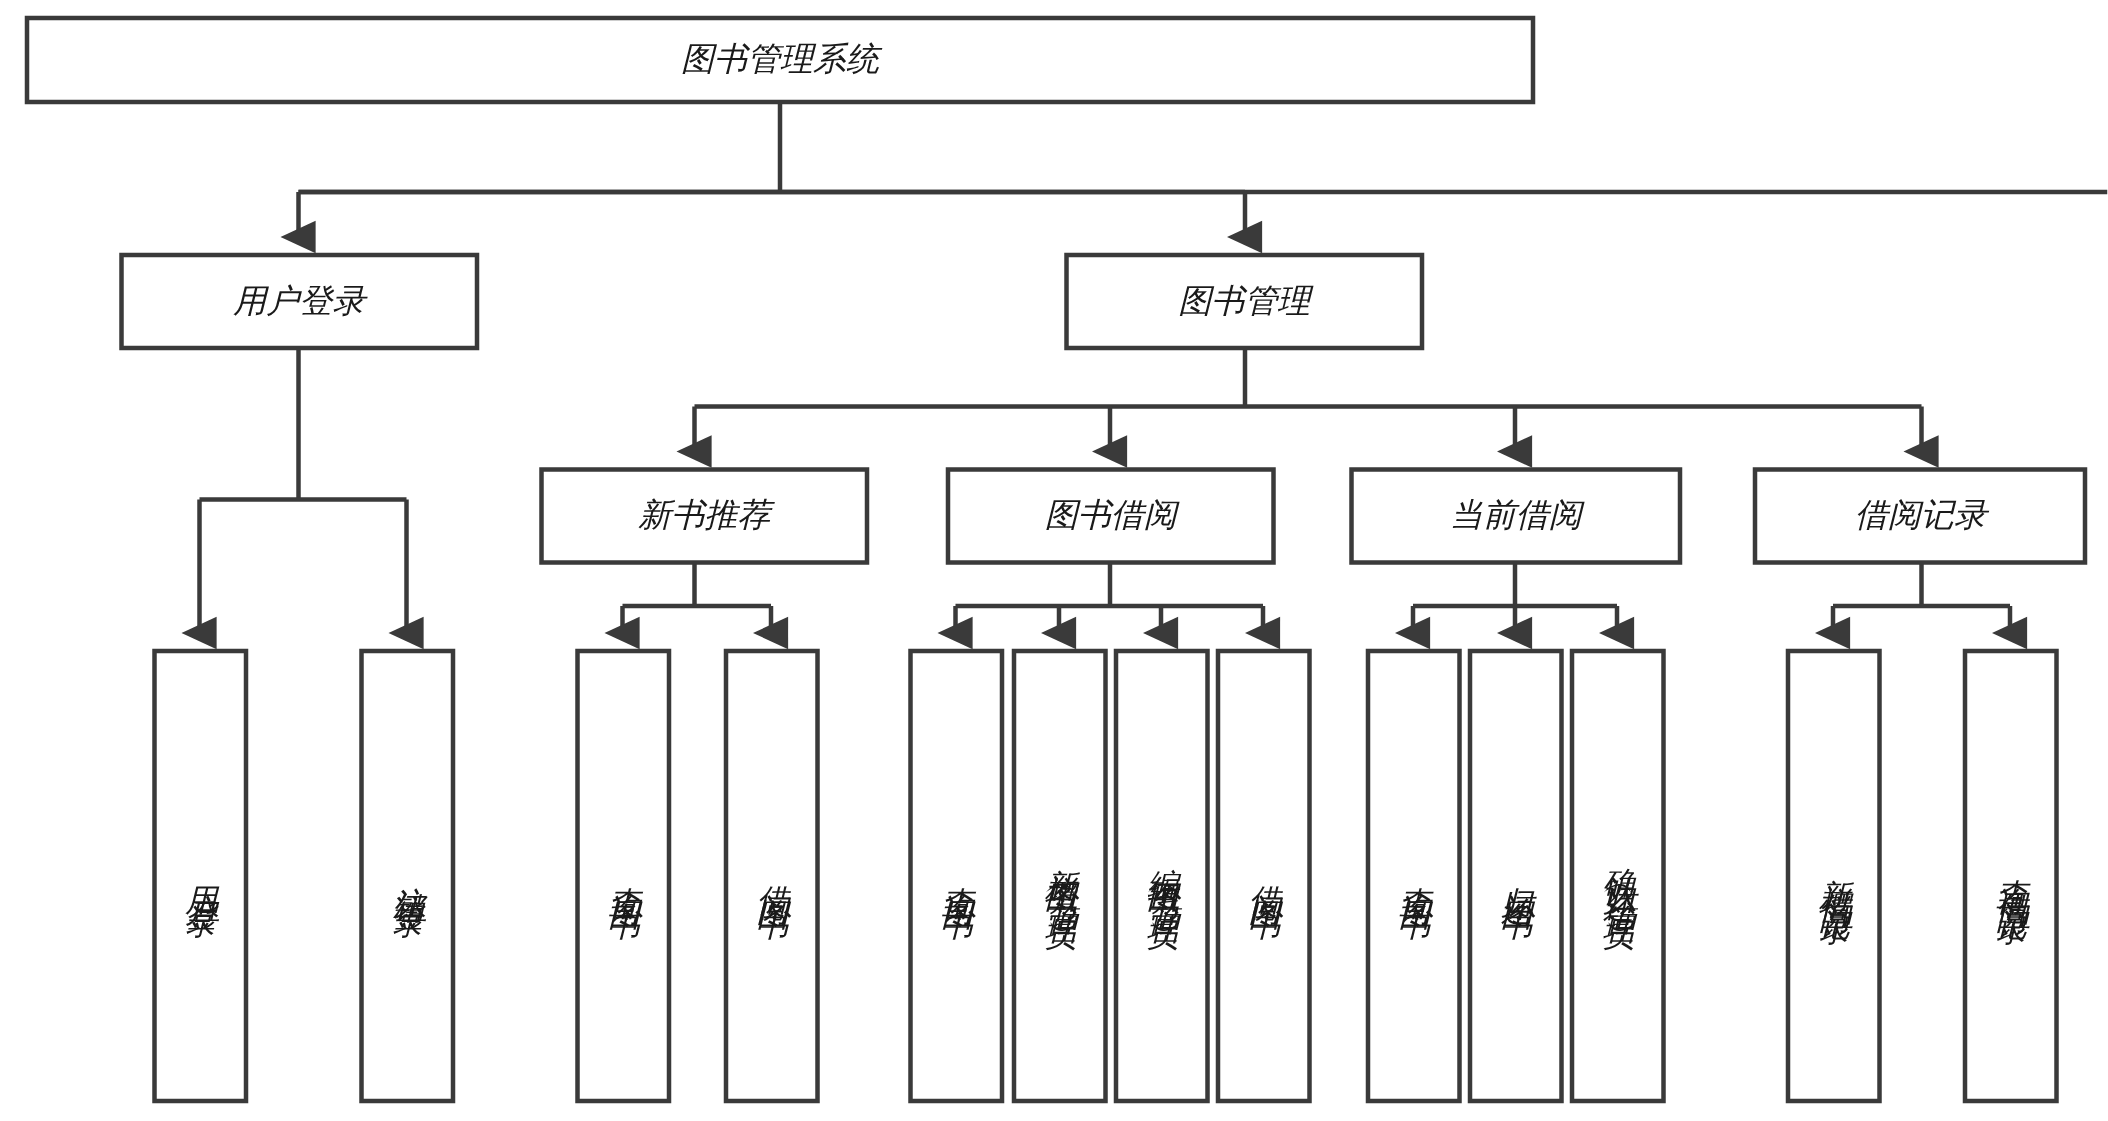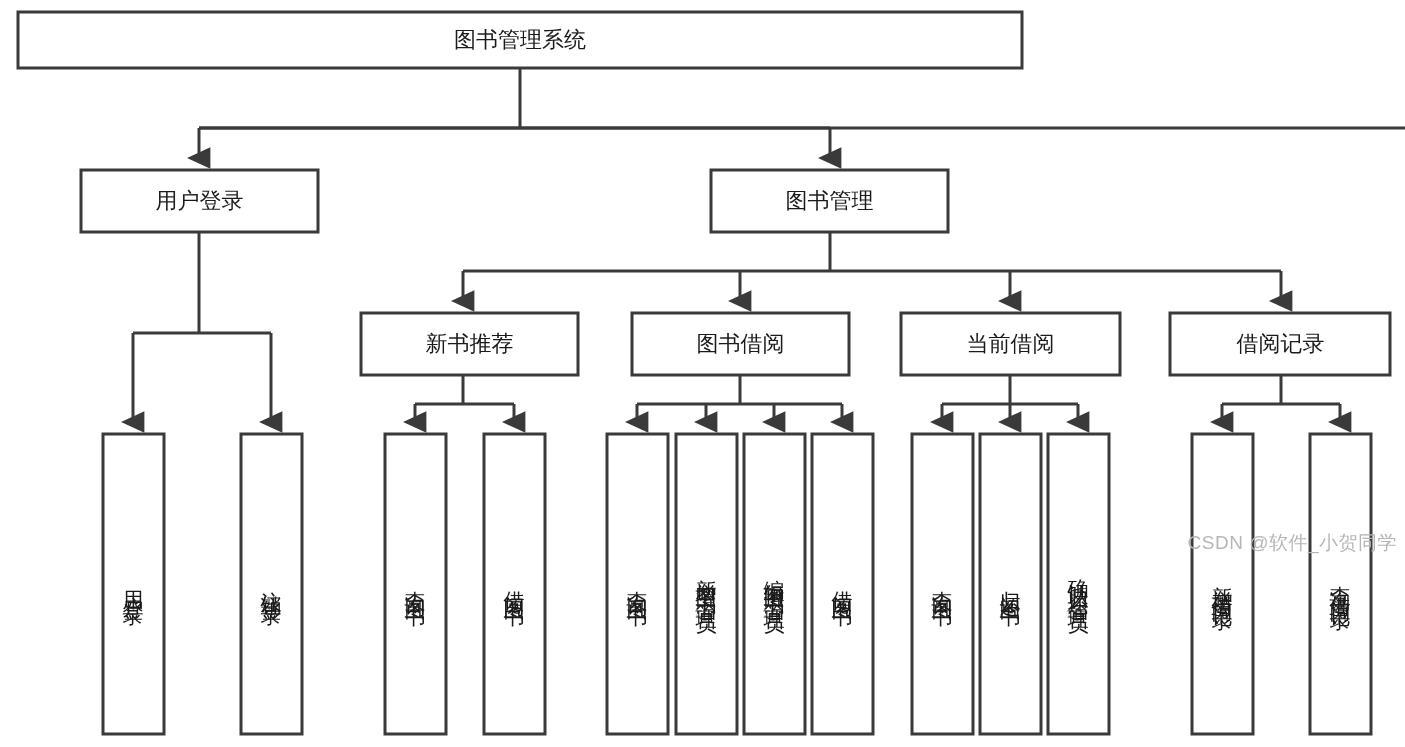--- a/index.html
+++ b/index.html
@@ -12,20 +12,21 @@
     height: 747px;
     font-family: "Liberation Sans", "DejaVu Sans", sans-serif;
     overflow: hidden;
     position: relative;
   }
   #diagram-root {
     position: relative;
     width: 1405px;
     height: 560px;
     background: #ffffff;
+    font-style: italic;
   }
   svg#flow {
     position: absolute;
     top: 0;
     left: 0;
     width: 1405px;
     height: 747px;
     display: block;
   }
   .node-box {
@@ -226,15 +227,14 @@
   <div class="leaf-label" style="left:744px; top:434px; width:61px; height:300px;">编辑图书（管理员）</div>
   <div class="leaf-label" style="left:812px; top:434px; width:61px; height:300px;">借阅图书</div>
 
   <div class="leaf-label" style="left:912px; top:434px; width:61px; height:300px;">查询图书</div>
   <div class="leaf-label" style="left:980px; top:434px; width:61px; height:300px;">归还图书</div>
   <div class="leaf-label" style="left:1048px; top:434px; width:61px; height:300px;">确认归还（管理员）</div>
 
   <div class="leaf-label" style="left:1192px; top:434px; width:61px; height:300px;">新增借阅记录</div>
   <div class="leaf-label" style="left:1310px; top:434px; width:61px; height:300px;">查询借阅记录</div>
 
-  <div class="watermark">CSDN @软件_小贺同学</div>
 
 </div>
 
 </body></html>

